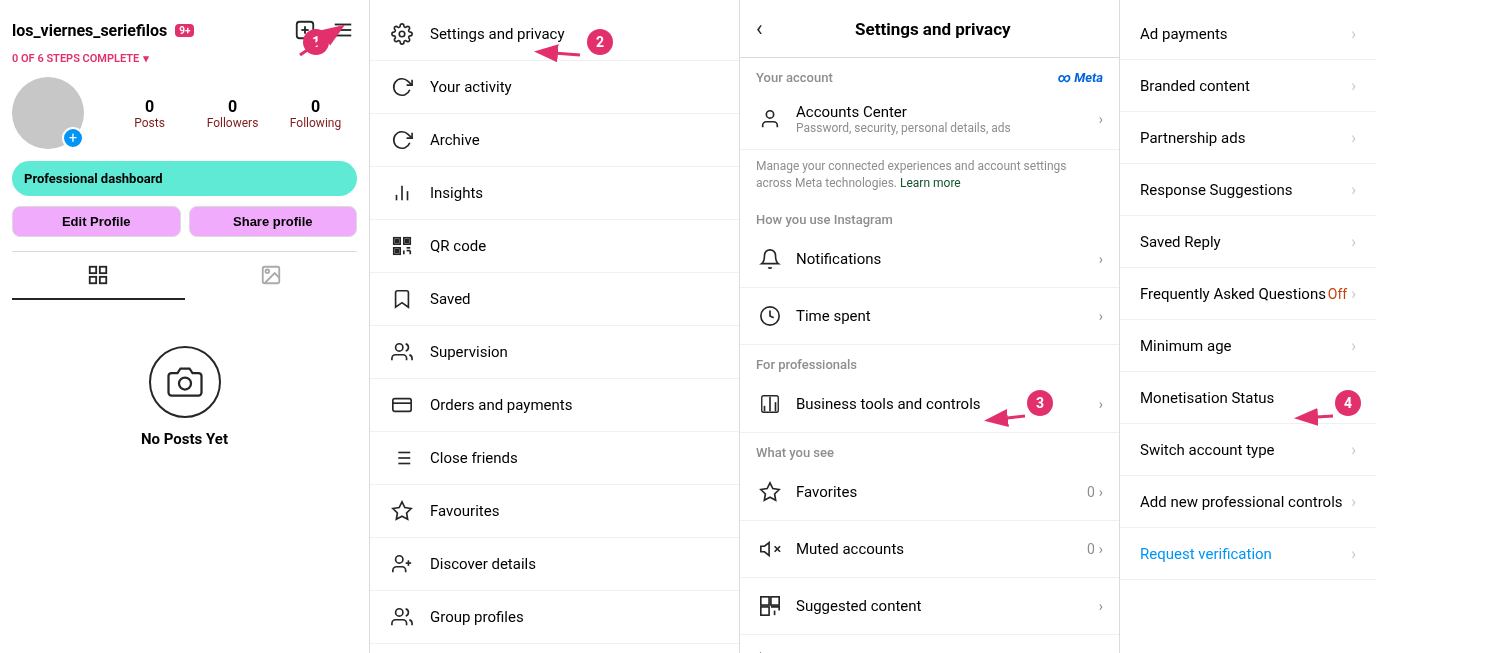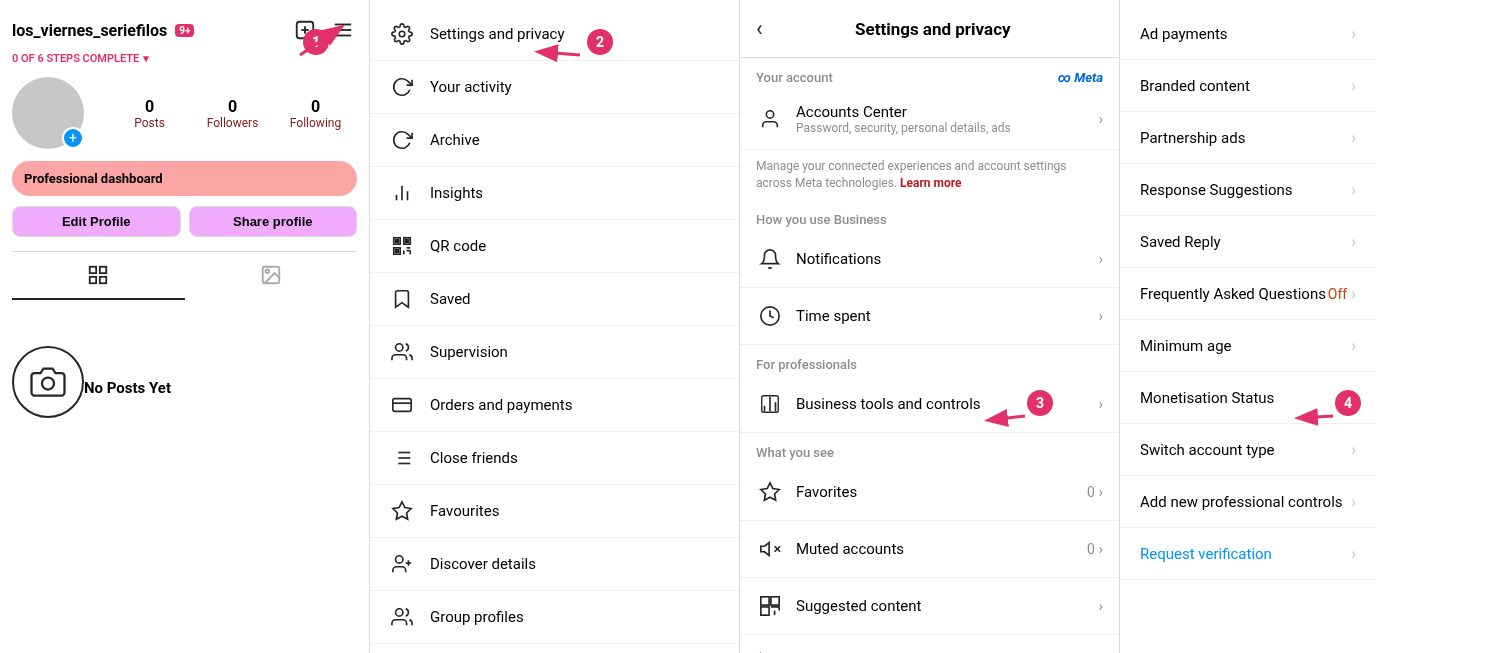--- a/index.html
+++ b/index.html
@@ -103,21 +103,21 @@
     }
     .stat-num {
       font-size: 16px;
       font-weight: 700;
     }
     .stat-label {
       font-size: 12px;
       color: #7f1d1d;
     }
     .professional-box {
-      background: #fca5a5;
+      background: #5eead4;
       border-radius: 20px;
       padding: 10px 12px;
       margin-bottom: 10px;
     }
     .professional-box .title {
       font-weight: 700;
       font-size: 13px;
     }
     .professional-box .subtitle {
       font-size: 12px;
@@ -151,21 +151,21 @@
       justify-content: center;
       padding: 12px 0;
       cursor: pointer;
       border-bottom: 2px solid transparent;
     }
     .tab-icon.active {
       border-bottom: 2px solid #262626;
     }
     .no-posts-area {
       display: flex;
-      flex-direction: row;
+      flex-direction: column;
       align-items: center;
       justify-content: flex-start;
       padding-top: 30px;
     }
     .camera-circle {
       width: 72px;
       height: 72px;
       border-radius: 50%;
       border: 2px solid #262626;
       display: flex;
@@ -266,22 +266,22 @@
       font-size: 12px;
       color: #8e8e8e;
     }
     .connected-text {
       font-size: 12px;
       color: #8e8e8e;
       padding: 8px 16px 8px;
       line-height: 1.4;
     }
     .learn-more {
-      color: #b91c1c;
-      font-weight: 700;
+      color: #14532d;
+      font-weight: 400;
     }
     
     .panel-right {
       flex: 1;
       overflow-y: auto;
       padding: 8px 0;
     }
     .right-item {
       display: flex;
       align-items: center;
@@ -552,21 +552,21 @@
         <div class="accounts-center-sub">Password, security, personal details, ads</div>
       </div>
       <div class="item-right">
         <span>›</span>
       </div>
     </div>
     <div class="connected-text">
       Manage your connected experiences and account settings across Meta technologies. <span class="learn-more">Learn more</span>
     </div>
 
-    <div class="section-label">How you use Business</div>
+    <div class="section-label">How you use Instagram</div>
     <div class="settings-item">
       <div class="item-icon">
         <svg width="22" height="22" viewBox="0 0 24 24" fill="none" stroke="#262626" stroke-width="1.8">
             <path d="M18 8A6 6 0 006 8c0 7-3 9-3 9h18s-3-2-3-9"></path>
             <path d="M13.73 21a2 2 0 01-3.46 0"></path>
           </svg>
       </div>
       <div class="item-text">Notifications</div>
       <div class="item-right">
           <span>›</span>

